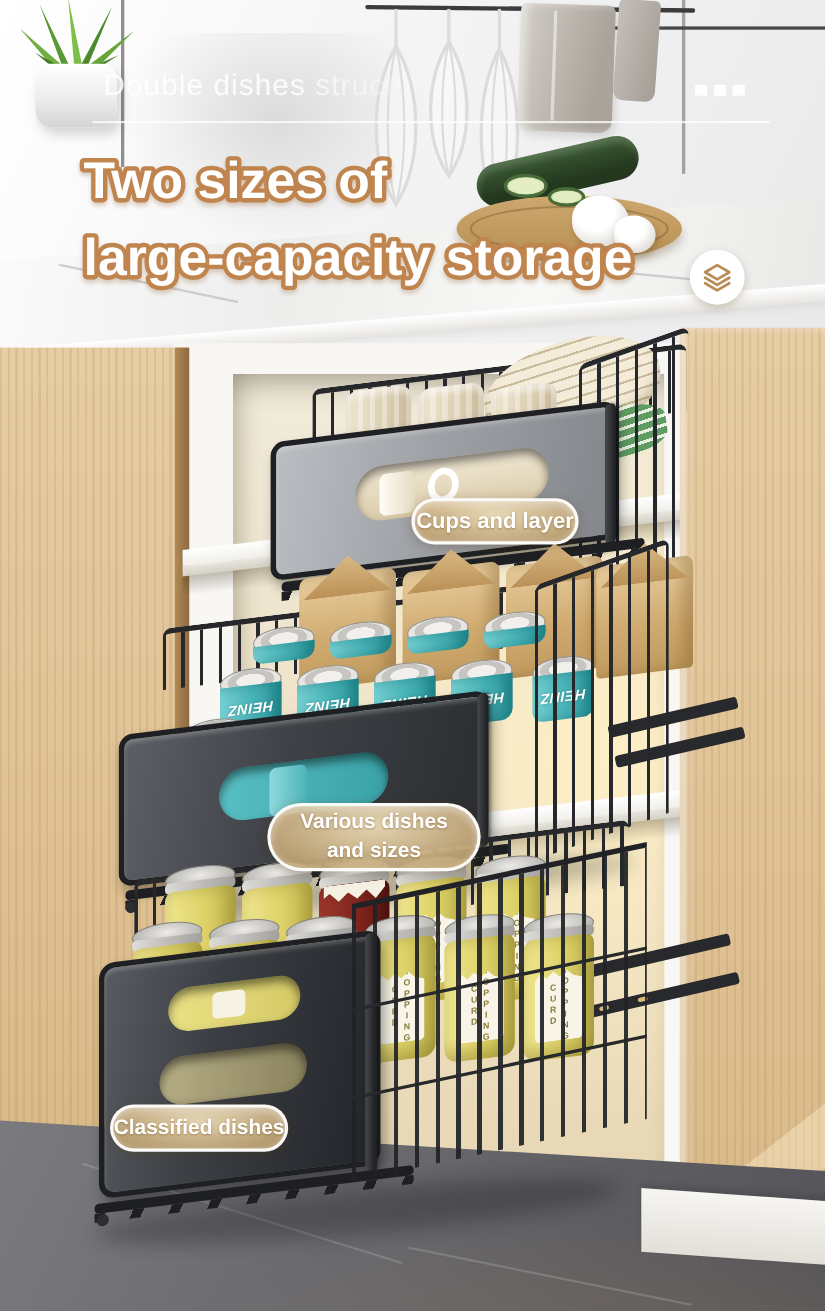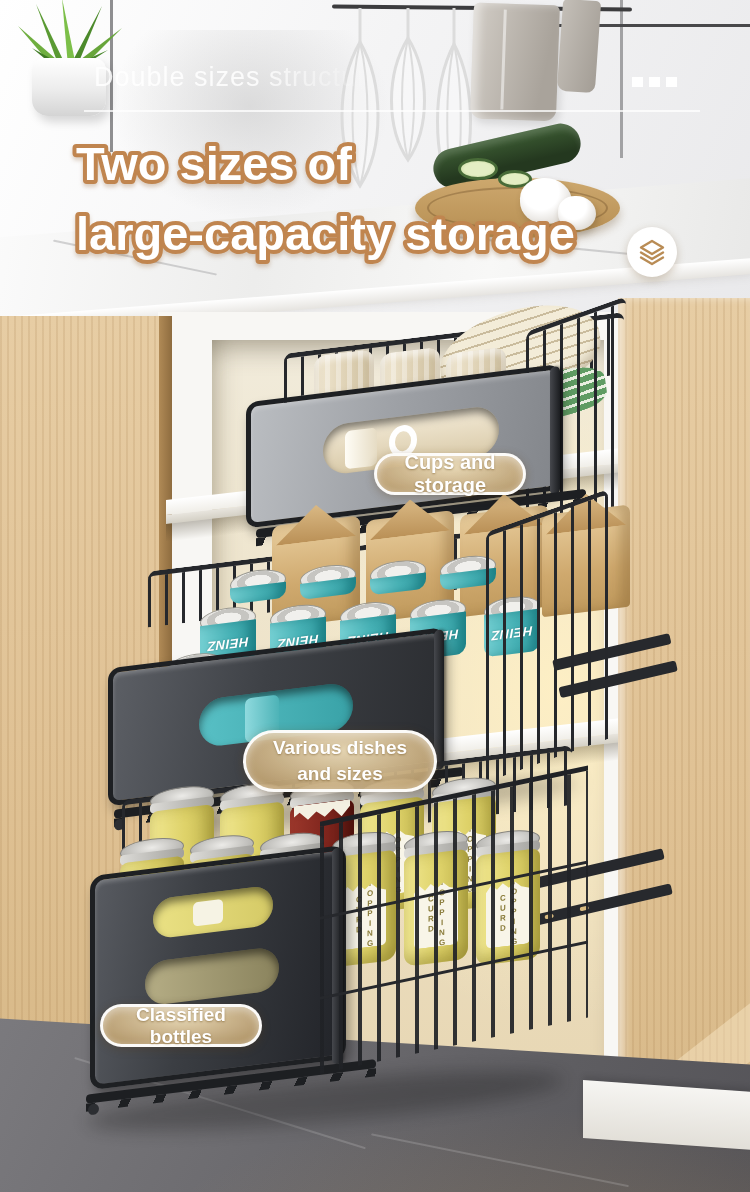--- a/index.html
+++ b/index.html
@@ -560,21 +560,21 @@
       </div>
       <div class="cutout cut2"></div>
     </div>
     <div class="post post1"></div>
     <div class="bk-rail railbar">
       <div class="teeth"></div>
     </div>
     <div class="caster"></div>
   </div>
 
-  <div class="abs kicker">Double sizes structure</div>
+  <div class="abs kicker">Double dishes structure</div>
   <div class="abs divider"></div>
   <div class="abs dots">
     <i></i>
     <i></i>
     <i></i>
   </div>
 
   <svg class="title-svg" width="620" height="150">
     <text x="8" y="54">Two sizes of</text>
     <text x="8" y="124">large-capacity storage</text>
@@ -582,23 +582,23 @@
 
   <div class="abs layer-badge">
     <svg width="32" height="32" viewBox="0 0 32 32">
       <path d="M16 5 L27 11.5 16 18 5 11.5 Z" fill="none" stroke="#b98c55" stroke-width="2.4" stroke-linejoin="round"></path>
       <path d="M5 16.5 L16 23 27 16.5" fill="none" stroke="#b98c55" stroke-width="2.4" stroke-linecap="round" stroke-linejoin="round"></path>
       <path d="M5 21.5 L16 28 27 21.5" fill="none" stroke="#b98c55" stroke-width="2.4" stroke-linecap="round" stroke-linejoin="round"></path>
     </svg>
   </div>
 
   <div class="badge badge-cups">
-    <span>Cups and storage</span>
+    <span>Cups and layer</span>
   </div>
   <div class="badge badge-bottles">
     <span>Various dishes</span>
     <span>and sizes</span>
   </div>
   <div class="badge badge-class">
-    <span>Classified bottles</span>
+    <span>Classified dishes</span>
   </div>
 
 </div>
 
 </body></html>

